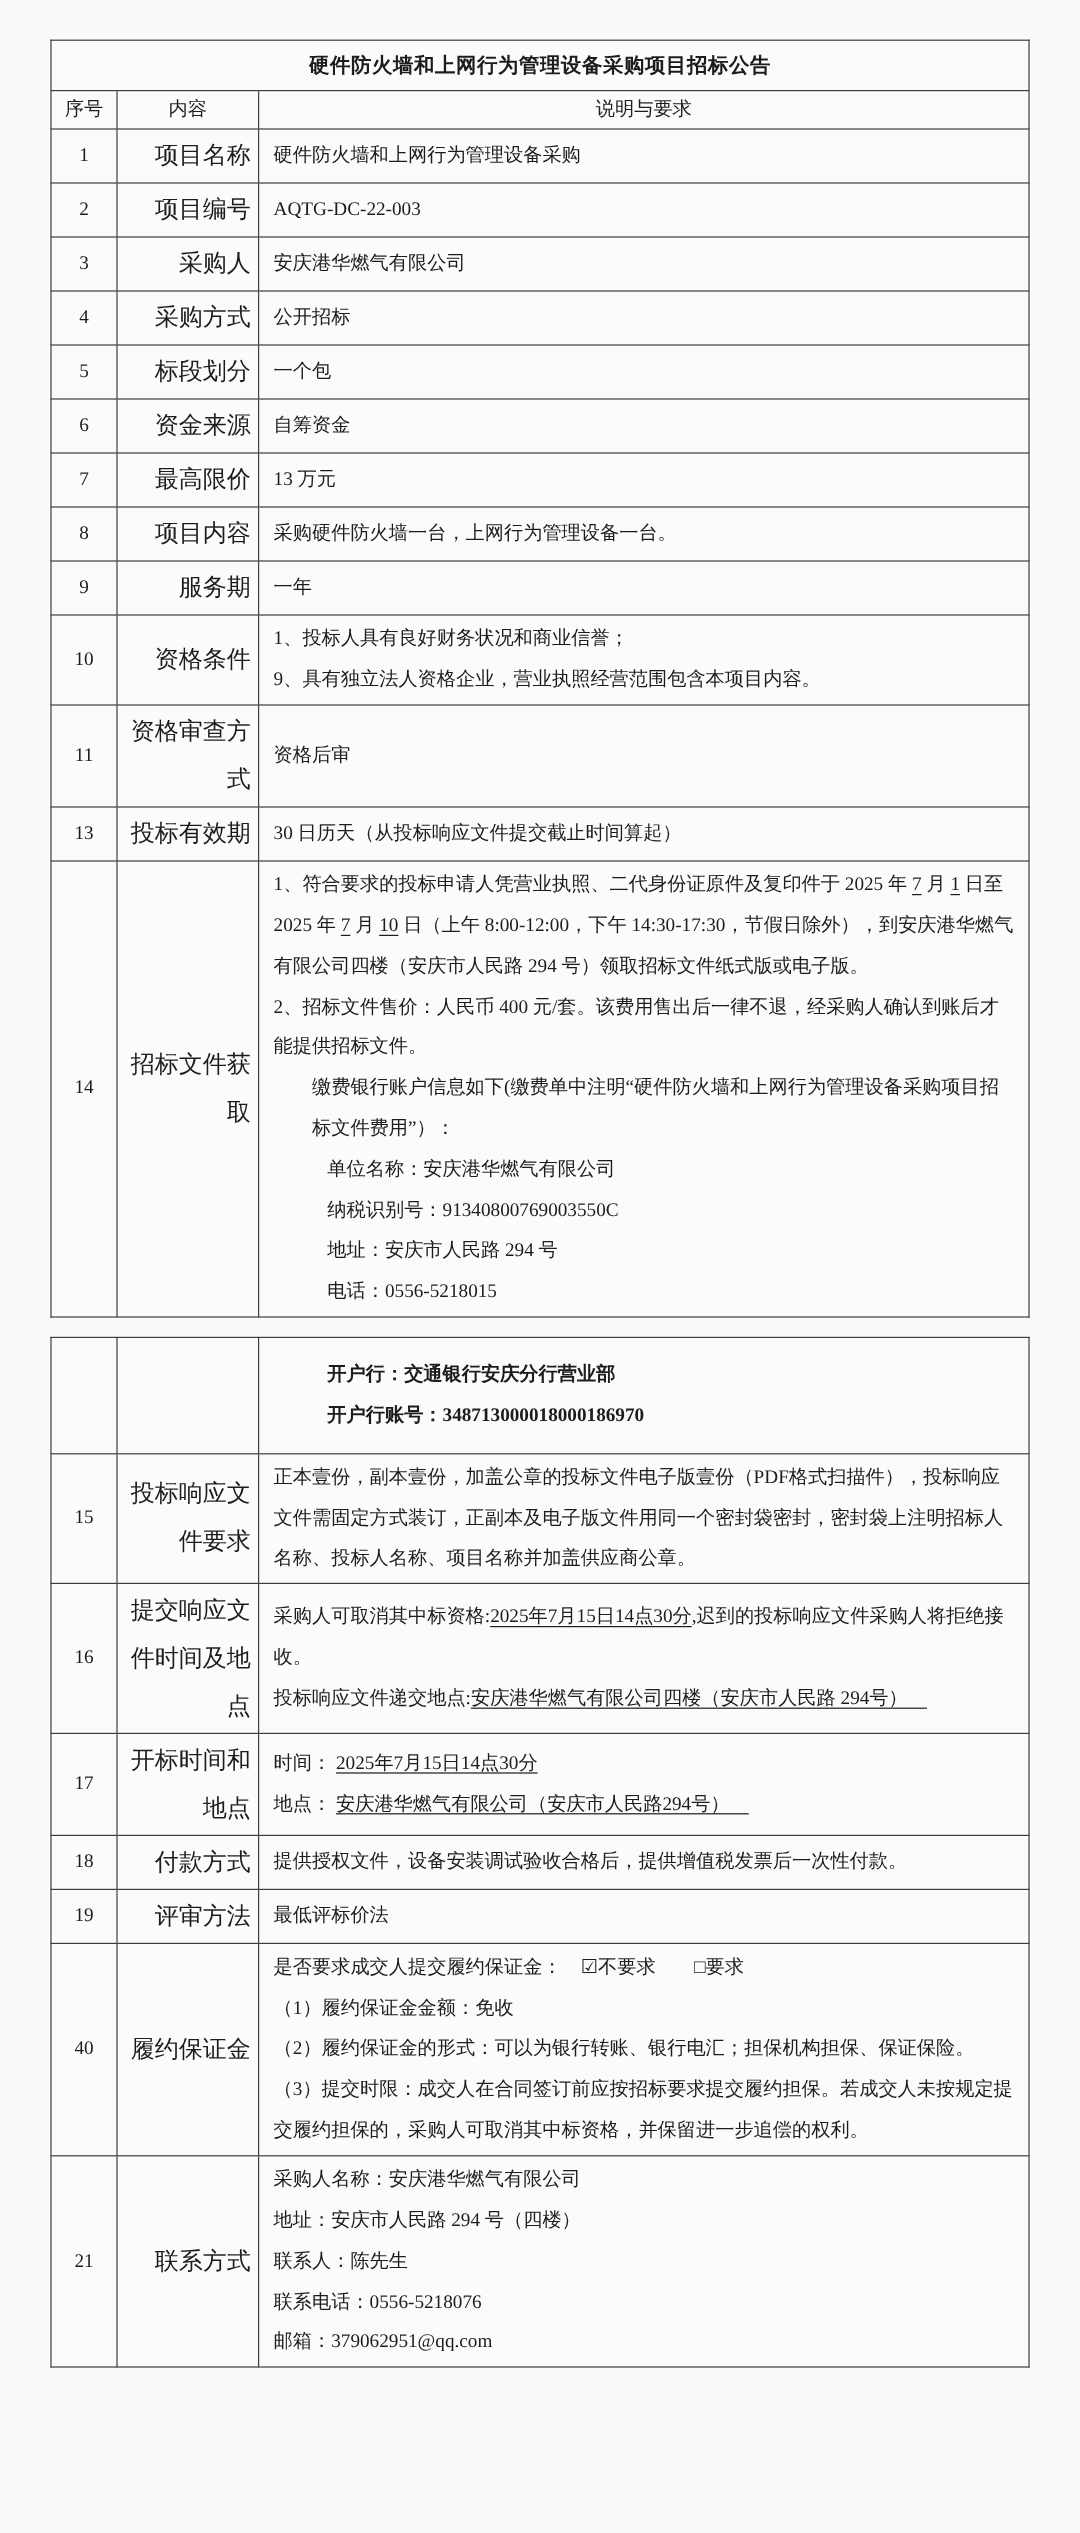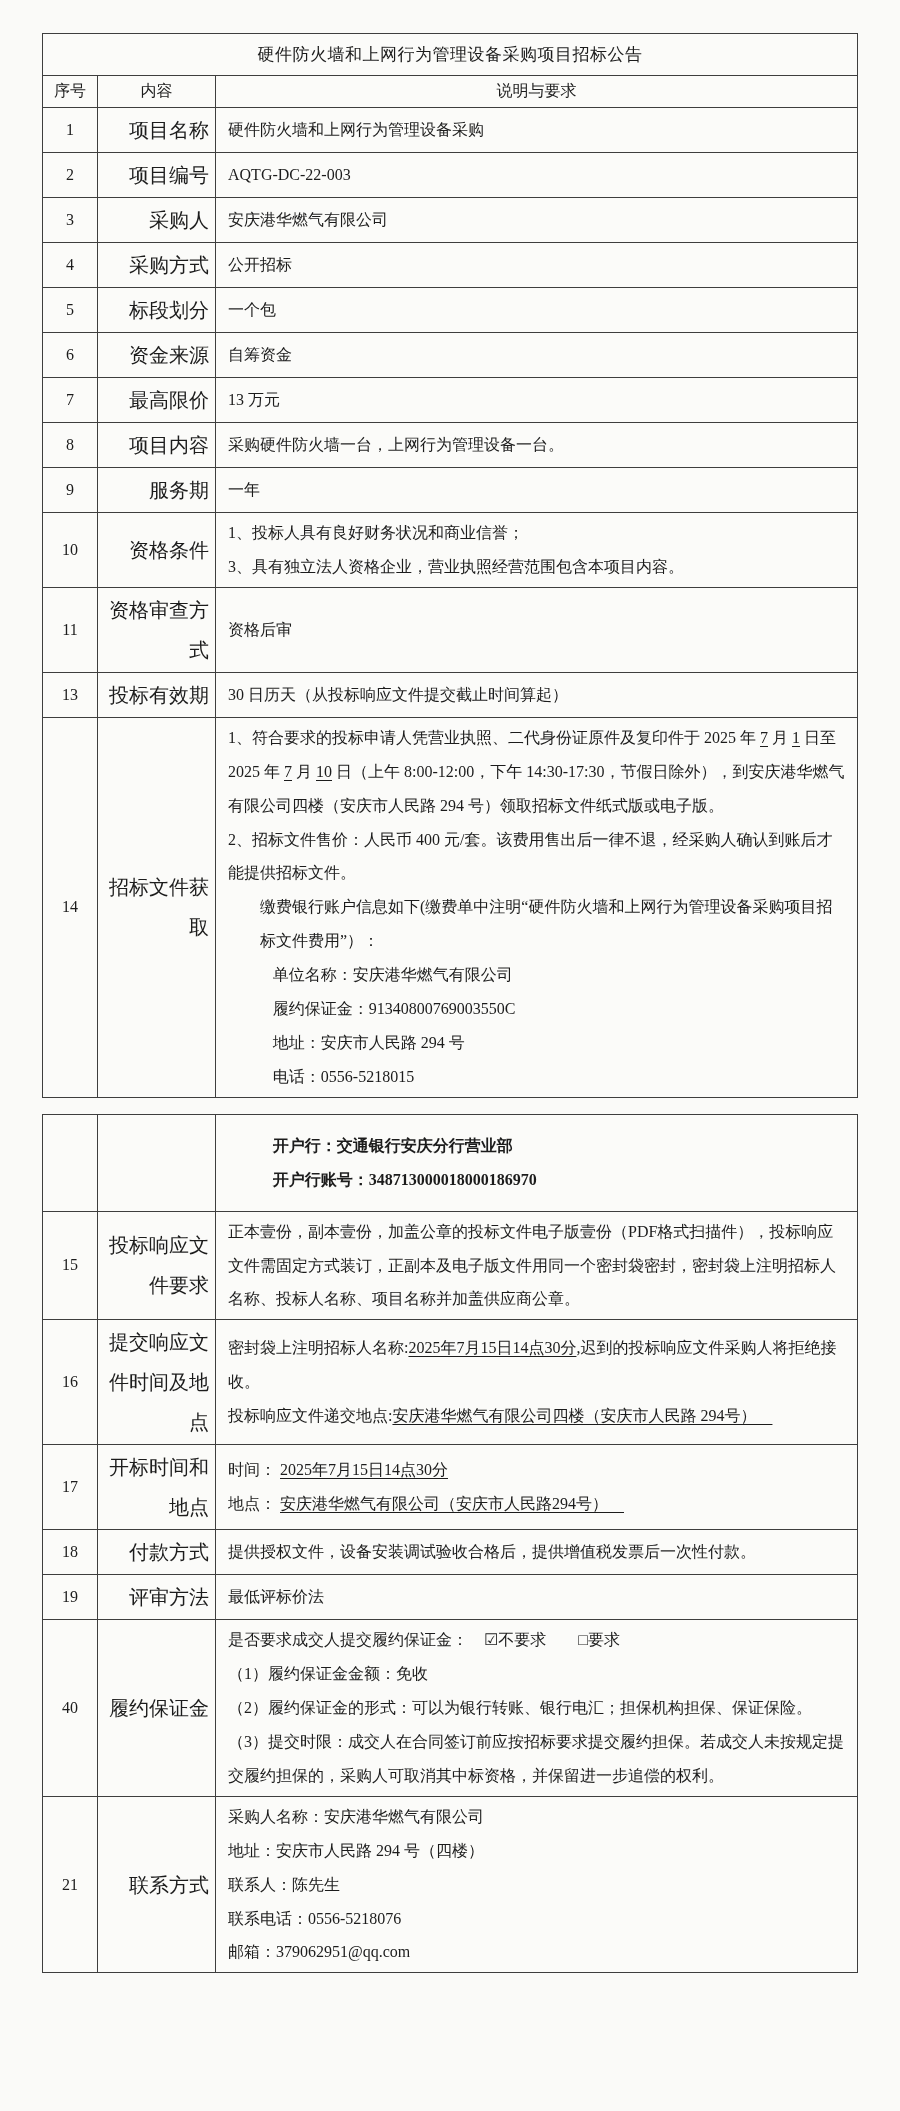--- a/index.html
+++ b/index.html
@@ -9,21 +9,21 @@
     font-family:"Liberation Serif","DejaVu Serif",serif;
     color:#1c1c1c;
   }
   .page{padding-top:33px;}
   .doc-table{
     width:816px;margin:0 auto;
     border-collapse:collapse;table-layout:fixed;
     background:#fbfbf9;
   }
   .doc-table td{border:1px solid #3e3e3e;vertical-align:middle;}
-  .t-title{text-align:center;font-weight:normal;font-size:17px;padding:9px 4px;letter-spacing:.5px;}
+  .t-title{text-align:center;font-weight:bold;font-size:17px;padding:9px 4px;letter-spacing:.5px;}
   .th{font-size:16px;text-align:center;padding:5px 2px;}
   .c-no{text-align:center;font-size:16px;padding:2px;}
   .c-label{text-align:right;font-size:20px;line-height:2;padding:2px 6px;font-family:Liberation Serif, serif;}
   .c-content{font-size:16px;padding:3px 12px;text-align:left;}
   .thc{text-align:center;font-family:Liberation Serif, serif;}
   .para{line-height:2.12;}
   .b{font-weight:normal;}
   .u{text-decoration:underline;text-underline-offset:3px;}
   .pad-tall .c-content{padding:14px 12px;font-weight:bold;}
   .page-gap{height:16px;}
@@ -109,21 +109,21 @@
           <td class="c-label">服务期</td>
           <td class="c-content">
             <div class="para"><span>一年</span></div>
           </td>
         </tr>
         <tr>
           <td class="c-no">10</td>
           <td class="c-label">资格条件</td>
           <td class="c-content">
             <div class="para"><span>1、投标人具有良好财务状况和商业信誉；</span></div>
-            <div class="para"><span>3、具有独立法人资格企业，营业执照经营范围包含本项目内容。</span></div>
+            <div class="para"><span>9、具有独立法人资格企业，营业执照经营范围包含本项目内容。</span></div>
           </td>
         </tr>
         <tr>
           <td class="c-no">11</td>
           <td class="c-label">资格审查方式</td>
           <td class="c-content">
             <div class="para"><span>资格后审</span></div>
           </td>
         </tr>
         <tr>
@@ -134,21 +134,21 @@
           </td>
         </tr>
         <tr>
           <td class="c-no">14</td>
           <td class="c-label">招标文件获取</td>
           <td class="c-content">
             <div class="para"><span>1、符合要求的投标申请人凭营业执照、二代身份证原件及复印件于 2025 年 </span><span class="u">7</span><span> 月 </span><span class="u">1</span><span> 日至 2025 年 </span><span class="u">7</span><span> 月 </span><span class="u">10</span><span> 日（上午 8:00-12:00，下午 14:30-17:30，节假日除外），到安庆港华燃气有限公司四楼（安庆市人民路 294 号）领取招标文件纸式版或电子版。</span></div>
             <div class="para"><span class="b">2、招标文件售价：人民币 400 元/套。该费用售出后一律不退，经采购人确认到账后才能提供招标文件。</span></div>
             <div class="para" style="padding-left: 2em;"><span>缴费银行账户信息如下(</span><span class="b">缴费单中注明“硬件防火墙和上网行为管理设备采购项目招标文件费用”</span><span>）：</span></div>
             <div class="para" style="padding-left: 2.8em;"><span>单位名称：安庆港华燃气有限公司</span></div>
-            <div class="para" style="padding-left: 2.8em;"><span>履约保证金：91340800769003550C</span></div>
+            <div class="para" style="padding-left: 2.8em;"><span>纳税识别号：91340800769003550C</span></div>
             <div class="para" style="padding-left: 2.8em;"><span>地址：安庆市人民路 294 号</span></div>
             <div class="para" style="padding-left: 2.8em;"><span>电话：0556-5218015</span></div>
           </td>
         </tr>
       </tbody>
   </table>
 
   <div class="page-gap"></div>
 
   <table class="doc-table">
@@ -170,21 +170,21 @@
           <td class="c-no">15</td>
           <td class="c-label">投标响应文件要求</td>
           <td class="c-content">
             <div class="para"><span>正本壹份，副本壹份，</span><span class="b">加盖公章的投标文件电子版壹份（PDF格式扫描件）</span><span>，投标响应文件需固定方式装订，正副本及电子版文件用同一个密封袋密封，密封袋上注明招标人名称、投标人名称、项目名称并加盖供应商公章。</span></div>
           </td>
         </tr>
         <tr>
           <td class="c-no">16</td>
           <td class="c-label">提交响应文件时间及地点</td>
           <td class="c-content">
-            <div class="para"><span>密封袋上注明招标人名称:</span><span class="u">2025年7月15日14点30分</span><span>,迟到的投标响应文件采购人将拒绝接收。</span></div>
+            <div class="para"><span>采购人可取消其中标资格:</span><span class="u">2025年7月15日14点30分</span><span>,迟到的投标响应文件采购人将拒绝接收。</span></div>
             <div class="para"><span>投标响应文件递交地点:</span><span class="u">安庆港华燃气有限公司四楼（安庆市人民路 294号）　</span></div>
           </td>
         </tr>
         <tr>
           <td class="c-no">17</td>
           <td class="c-label">开标时间和地点</td>
           <td class="c-content">
             <div class="para"><span>时间： </span><span class="u">2025年7月15日14点30分</span></div>
             <div class="para"><span>地点： </span><span class="u">安庆港华燃气有限公司（安庆市人民路294号）　</span></div>
           </td>

